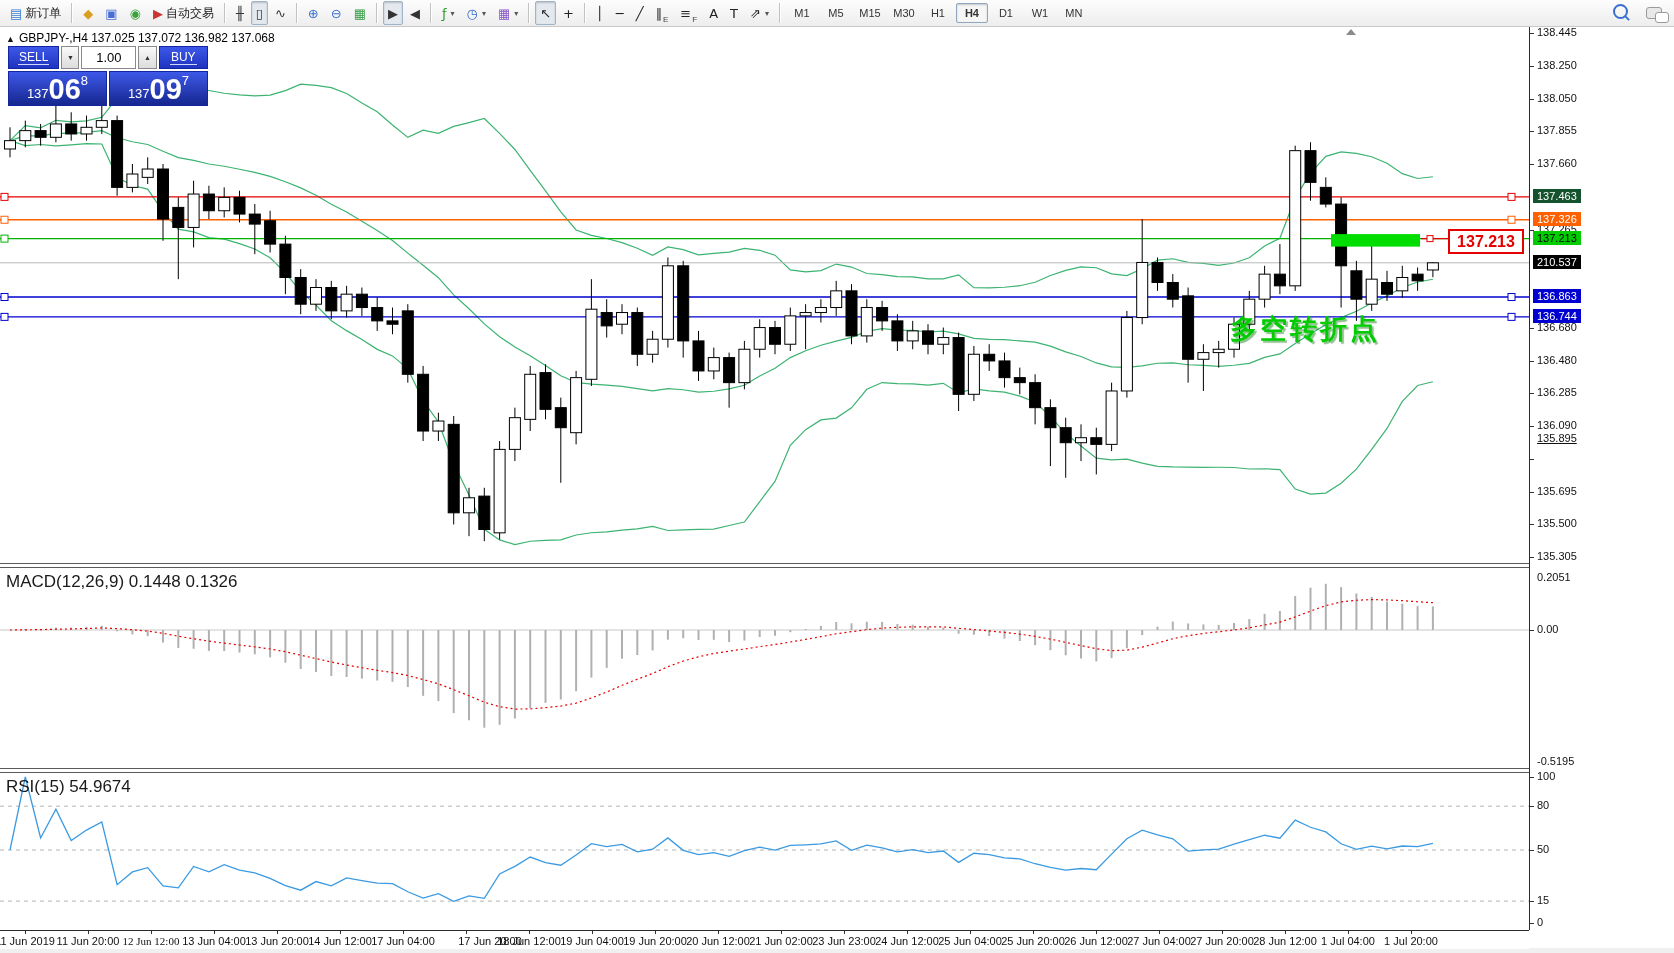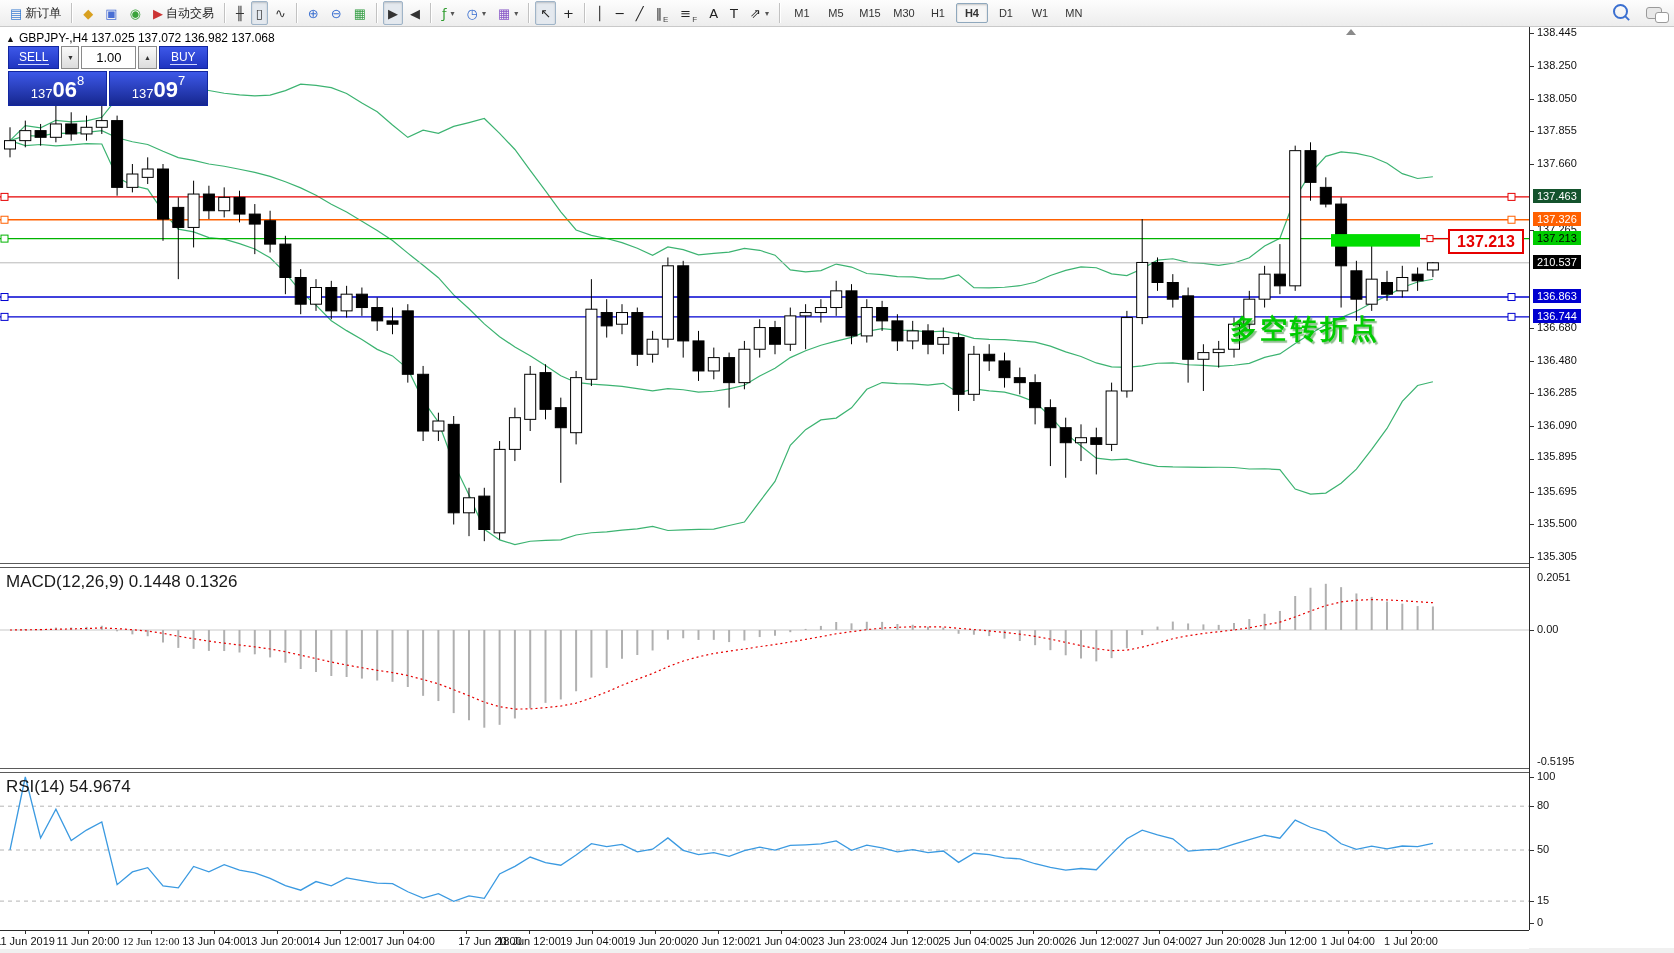--- a/index.html
+++ b/index.html
@@ -44,21 +44,21 @@
   #trade-panel{position:absolute;left:8px;top:19px;width:200px;z-index:20;font-family:"Liberation Sans",sans-serif;}
   #tp-row1{display:flex;height:23px;gap:2px;}
   .tp-btn{background:linear-gradient(#3d58e8,#1f34c0);color:#fff;font-size:12px;display:flex;align-items:center;justify-content:center;border:1px solid #1226a0;}
   .tp-btn span{border-bottom:1px solid #cfd6ff;padding:0 1px;}
   #tp-sell-btn{width:52px;} #tp-buy-btn{width:50px;}
   .tp-step{width:17px;background:linear-gradient(#fafafa,#dcdcdc);border:1px solid #8a8a8a;color:#333;font-size:7px;display:flex;align-items:center;justify-content:center;}
   #tp-vol{width:56px;border:1px solid #8a8a8a;font-size:13px;display:flex;align-items:center;justify-content:center;background:#fff;color:#000;}
   #tp-row2{display:flex;height:35px;gap:2px;margin-top:2px;}
   .tp-price{flex:1;background:linear-gradient(#3d58e8,#16278f);color:#fff;display:flex;align-items:flex-end;justify-content:center;border:1px solid #1226a0;padding-bottom:1px;}
   .tp-price .sm{font-size:13px;margin-bottom:3px;}
-  .tp-price .big{font-size:22px;font-weight:bold;line-height:29px;}
+  .tp-price .big{font-size:29px;font-weight:bold;line-height:29px;}
   .tp-price .sup{font-size:13px;align-self:flex-start;margin-top:1px;}
   
   #price-tag{position:absolute;left:1448px;top:202px;width:72px;height:21px;border:2px solid #e60000;background:#fff;color:#e60000;
      font-size:16px;font-weight:bold;display:flex;align-items:center;justify-content:center;z-index:12;}
   #cn-note{position:absolute;left:1230px;top:284px;font-size:27px;font-weight:bold;color:#00cc00;letter-spacing:3px;
      text-shadow:2px 2px 1px rgba(0,110,0,.45);z-index:12;}
   #scroll-marker{position:absolute;left:1346px;top:2px;width:0;height:0;border-left:5px solid transparent;border-right:5px solid transparent;border-bottom:6px solid #8a8a8a;z-index:9;}
 </style>
 </head>
 <body>
@@ -530,21 +530,21 @@
             <span class="big">09</span>
             <span class="sup">7</span>
         </div>
       </div>
     </div>
 
     <div id="scroll-marker"></div>
     <div id="sep1" class="pane-sep"></div>
     <div id="sep2" class="pane-sep"></div>
     <div id="macd-label" class="ind-label">MACD(12,26,9) 0.1448 0.1326</div>
-    <div id="rsi-label" class="ind-label">RSI(14) 54.9674</div>
+    <div id="rsi-label" class="ind-label">RSI(15) 54.9674</div>
 
     <div id="price-tag">137.213</div>
     <div id="cn-note">多空转折点</div>
 
     <div id="price-axis">
         <div class="ax-tick" style="top: 6px;"></div>
         <div class="ax-lbl" style="top: -1px;">138.445</div>
         <div class="ax-tick" style="top: 38.5434px;"></div>
         <div class="ax-lbl" style="top: 31.5434px;">138.250</div>
         <div class="ax-tick" style="top: 71.9212px;"></div>
@@ -557,21 +557,21 @@
         <div class="ax-lbl" style="top: 195.929px;">137.265</div>
         <div class="ax-tick" style="top: 300.559px;"></div>
         <div class="ax-lbl" style="top: 293.559px;">136.680</div>
         <div class="ax-tick" style="top: 333.937px;"></div>
         <div class="ax-lbl" style="top: 326.937px;">136.480</div>
         <div class="ax-tick" style="top: 366.481px;"></div>
         <div class="ax-lbl" style="top: 359.481px;">136.285</div>
         <div class="ax-tick" style="top: 399.024px;"></div>
         <div class="ax-lbl" style="top: 392.024px;">136.090</div>
         <div class="ax-tick" style="top: 431.567px;"></div>
-        <div class="ax-lbl" style="top: 423px;">135.895</div>
+        <div class="ax-lbl" style="top: 405px; text-decoration: underline;">135.895</div>
         <div class="ax-tick" style="top: 464.945px;"></div>
         <div class="ax-lbl" style="top: 457.945px;">135.695</div>
         <div class="ax-tick" style="top: 497.489px;"></div>
         <div class="ax-lbl" style="top: 490.489px;">135.500</div>
         <div class="ax-tick" style="top: 530.032px;"></div>
         <div class="ax-lbl" style="top: 523.032px;">135.305</div>
         <div class="ax-badge" style="top: 161.885px; background: #14532d; color: rgb(255, 255, 255);">137.463</div>
         <div class="ax-badge" style="top: 184.749px; background: rgb(255, 96, 0); color: rgb(255, 255, 255);">137.326</div>
         <div class="ax-badge" style="top: 203.607px; background: rgb(0, 204, 0); color: rgb(0, 0, 0);">137.213</div>
         <div class="ax-badge" style="top: 227.806px; background: rgb(0, 0, 0); color: rgb(255, 255, 255);">210.537</div>
@@ -611,21 +611,21 @@
         <div class="t-lbl" style="left: 466px; padding-left: 48px;">17 Jun 20:00</div>
         <div class="t-tick" style="left: 529px;"></div>
         <div class="t-lbl" style="left: 529px;">18 Jun 12:00</div>
         <div class="t-tick" style="left: 592px;"></div>
         <div class="t-lbl" style="left: 592px;">19 Jun 04:00</div>
         <div class="t-tick" style="left: 655px;"></div>
         <div class="t-lbl" style="left: 655px;">19 Jun 20:00</div>
         <div class="t-tick" style="left: 718px;"></div>
         <div class="t-lbl" style="left: 718px;">20 Jun 12:00</div>
         <div class="t-tick" style="left: 781px;"></div>
-        <div class="t-lbl" style="left: 781px;">21 Jun 04:00</div>
+        <div class="t-lbl" style="left: 781px;">21 Jun 02:00</div>
         <div class="t-tick" style="left: 844px;"></div>
         <div class="t-lbl" style="left: 844px;">23 Jun 23:00</div>
         <div class="t-tick" style="left: 907px;"></div>
         <div class="t-lbl" style="left: 907px;">24 Jun 12:00</div>
         <div class="t-tick" style="left: 970px;"></div>
         <div class="t-lbl" style="left: 970px;">25 Jun 04:00</div>
         <div class="t-tick" style="left: 1033px;"></div>
         <div class="t-lbl" style="left: 1033px;">25 Jun 20:00</div>
         <div class="t-tick" style="left: 1096px;"></div>
         <div class="t-lbl" style="left: 1096px;">26 Jun 12:00</div>

